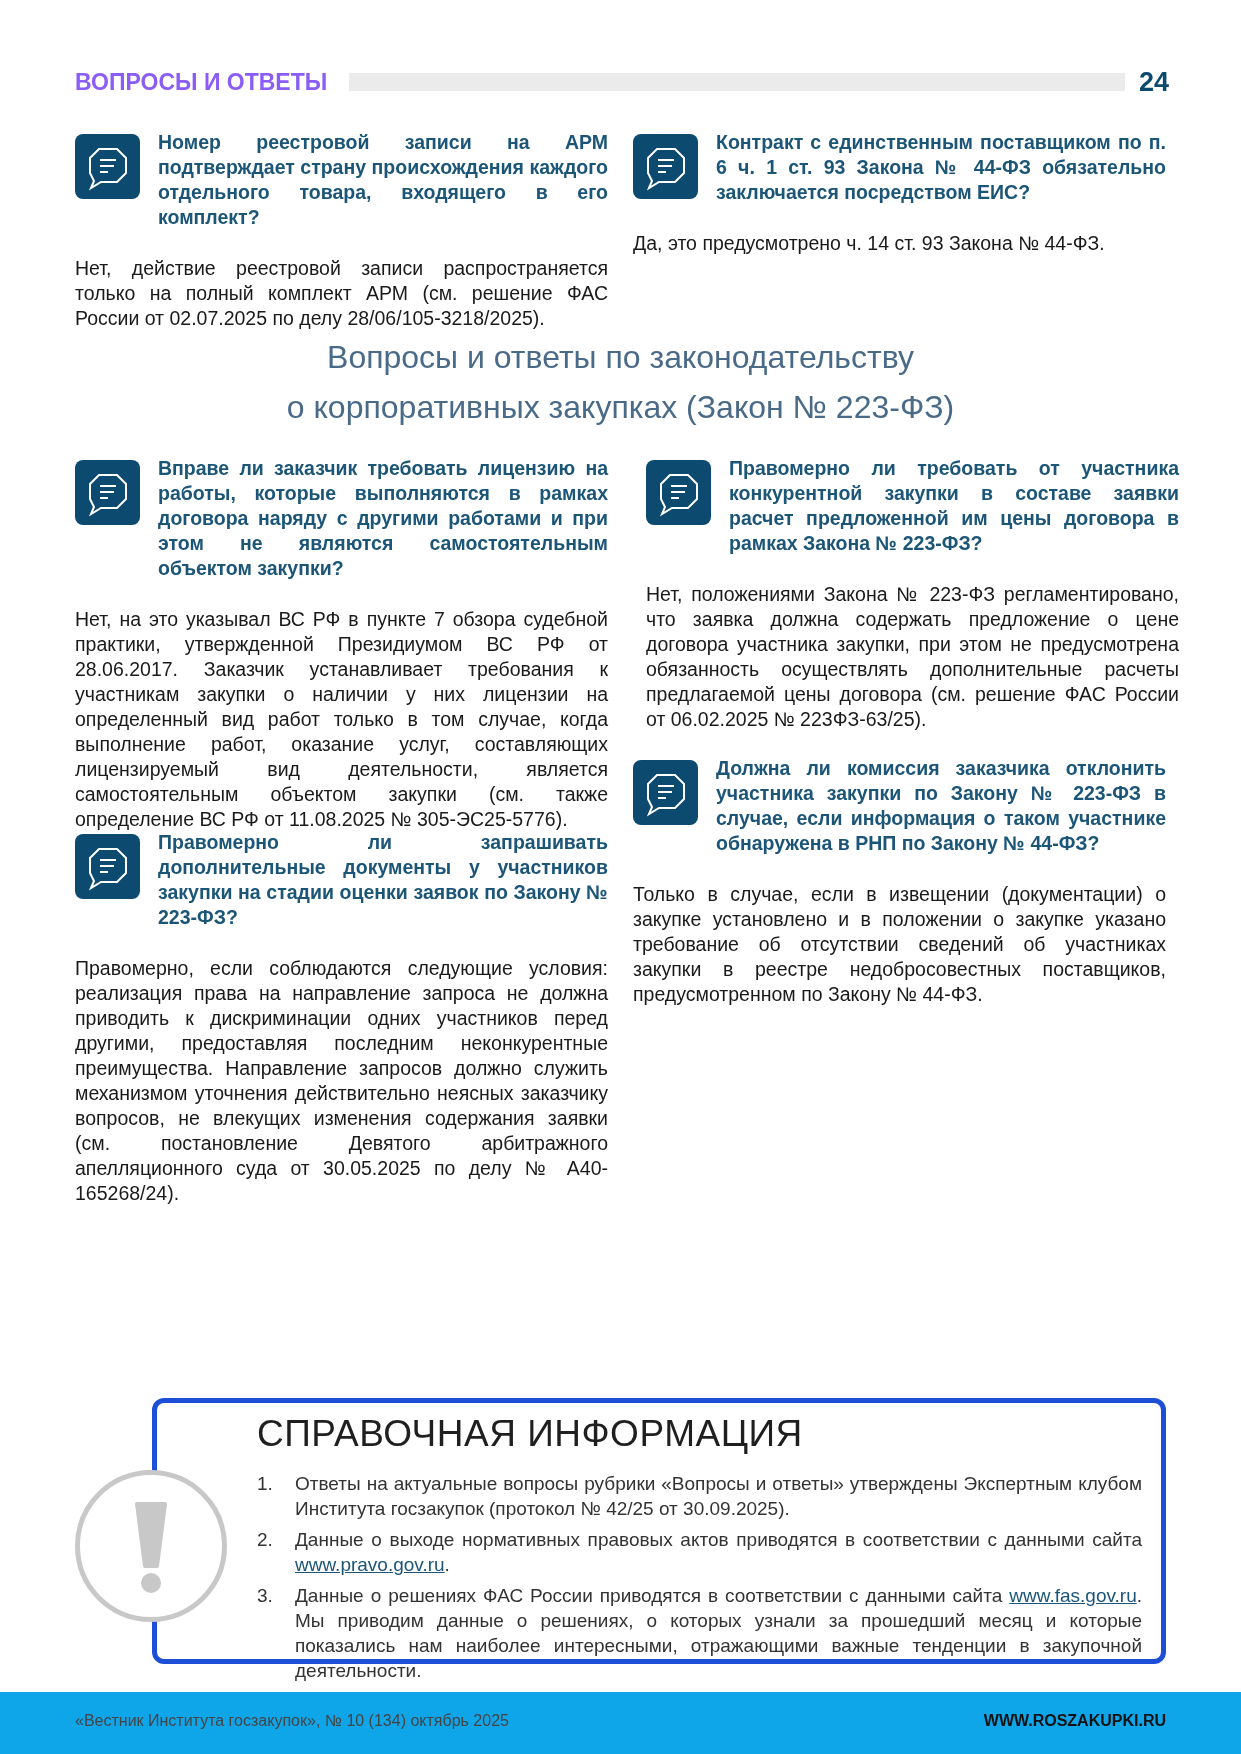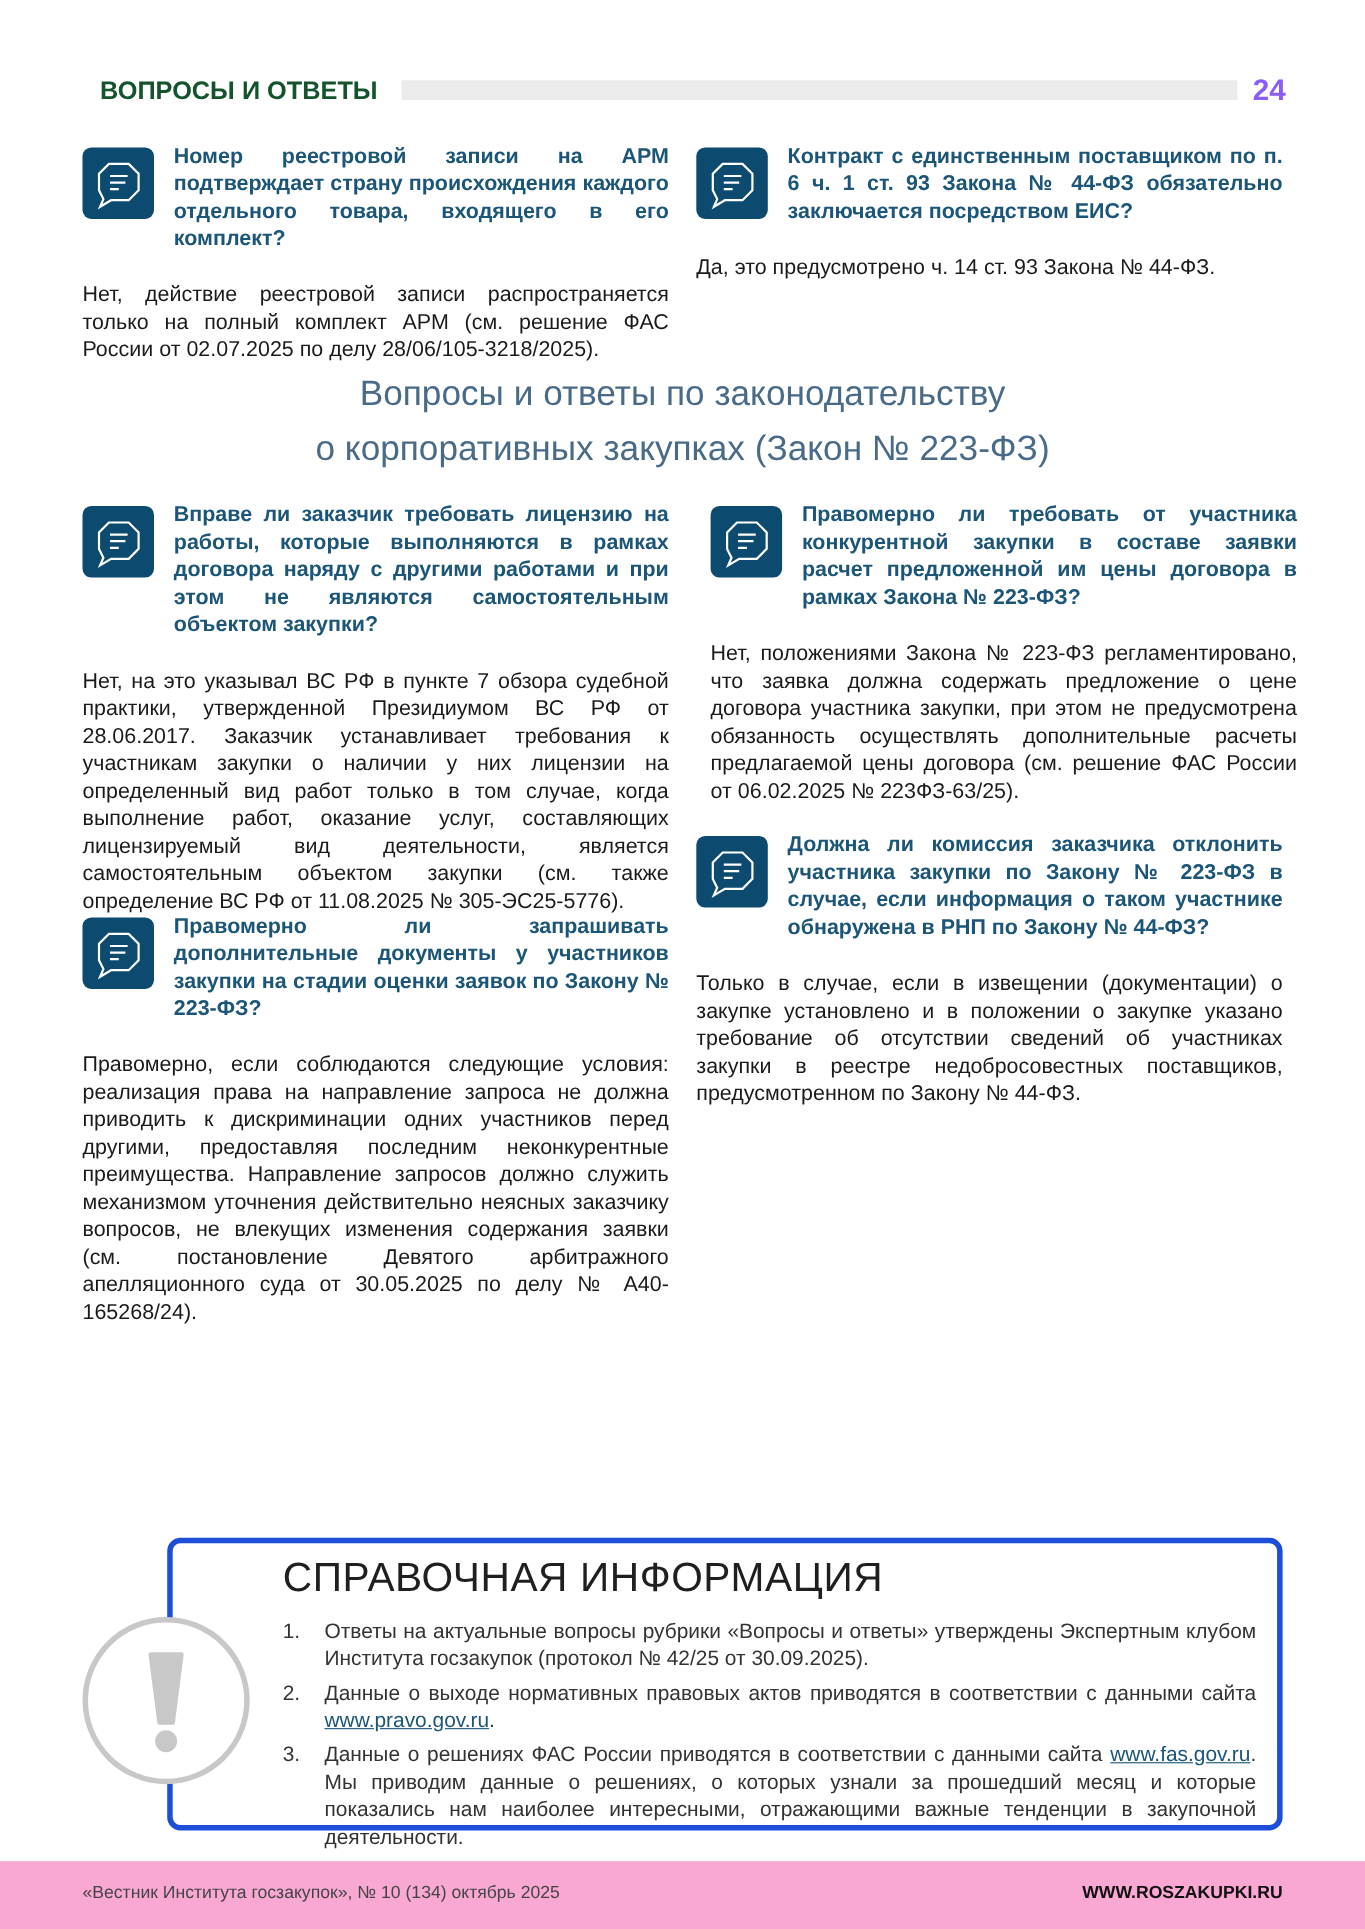--- a/index.html
+++ b/index.html
@@ -1,43 +1,43 @@
 <!DOCTYPE html>
 <html><head>
 <meta charset="utf-8">
 <style>
   * { box-sizing: border-box; margin: 0; padding: 0; }
   html, body { width: 1241px; height: 1754px; background: #ffffff; }
   body { position: relative; font-family: "Liberation Sans", "DejaVu Sans", sans-serif; color: #1a1a1a; overflow: hidden; }
 
   .header { position: absolute; top: 66px; left: 75px; width: 1094px; height: 32px; display: flex; align-items: center; }
-  .header-title { font-size: 23px; font-weight: 700; color: #14532d; letter-spacing: 0px; white-space: nowrap; margin-left: 16px; }
+  .header-title { font-size: 23px; font-weight: 700; color: #8b5cf6; letter-spacing: 0px; white-space: nowrap; }
   .header-bar { flex: 1; height: 18px; background: #ebebeb; margin: 0 14px 0 22px; }
-  .header-page { font-size: 27px; font-weight: 700; color: #8b5cf6; }
+  .header-page { font-size: 27px; font-weight: 700; color: #0c4a6e; }
 
   .qa { position: absolute; }
   .qa-head { display: flex; align-items: flex-start; }
   .qa-icon { flex: 0 0 65px; width: 65px; height: 65px; background: #0d4a70; border-radius: 8px; margin-top: 4px; display:flex; align-items:center; justify-content:center; }
   .qa-icon svg { width: 50px; height: 50px; }
   .qa-q { margin-left: 18px; font-size: 19.5px; font-weight: 700; line-height: 25px; color: #1b5578; text-align: justify; }
   .qa-a { margin-top: 26px; font-size: 19.5px; line-height: 25px; color: #1a1a1a; text-align: justify; }
 
   .section-title { position: absolute; top: 332px; left: 0; width: 1241px; text-align: center; font-size: 32px; line-height: 50px; color: #4a6b88; font-weight: 300; }
 
   .info-box { position: absolute; left: 152px; top: 1398px; width: 1014px; height: 266px; border: 5px solid #1d4ed8; border-radius: 12px; background: #fff; }
   .info-title { position: absolute; left: 100px; top: 10px; font-size: 37px; color: #1f1f1f; letter-spacing: 0.5px; font-weight: 300; }
   .info-list { position: absolute; left: 100px; top: 68px; width: 885px; list-style: none; }
   .info-list li { display: flex; font-size: 19px; line-height: 25px; color: #333; margin-bottom: 6px; }
   .info-num { flex: 0 0 38px; }
   .info-text { flex: 1; text-align: justify; }
   .info-link { color: #1b5578; text-decoration: underline; }
 
   .warn-circle { position: absolute; left: 75px; top: 1470px; width: 152px; height: 152px; border-radius: 50%; border: 5px solid #c8c8c8; background: #fff; display: flex; align-items: center; justify-content: center; }
 
-  .footer { position: absolute; left: 0; top: 1692px; width: 1241px; height: 62px; background: #f9a8d4; }
+  .footer { position: absolute; left: 0; top: 1692px; width: 1241px; height: 62px; background: #0ea5e9; }
   .footer-left { position: absolute; left: 75px; top: 20px; font-size: 16px; color: #444; }
   .footer-right { position: absolute; right: 75px; top: 20px; font-size: 16px; color: #111; font-weight: 700; }
 </style>
 </head>
 <body>
 
 <div class="header">
   <span class="header-title">ВОПРОСЫ И ОТВЕТЫ</span>
   <div class="header-bar"></div>
   <span class="header-page">24</span>

